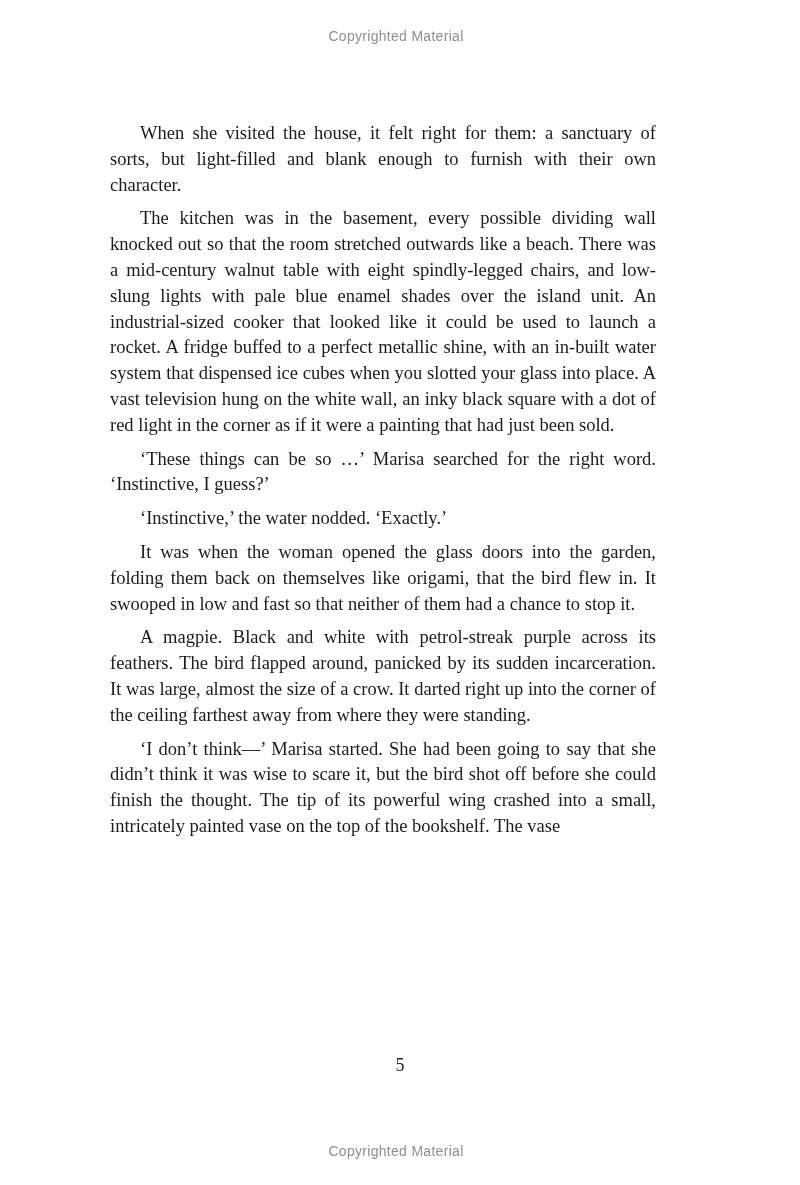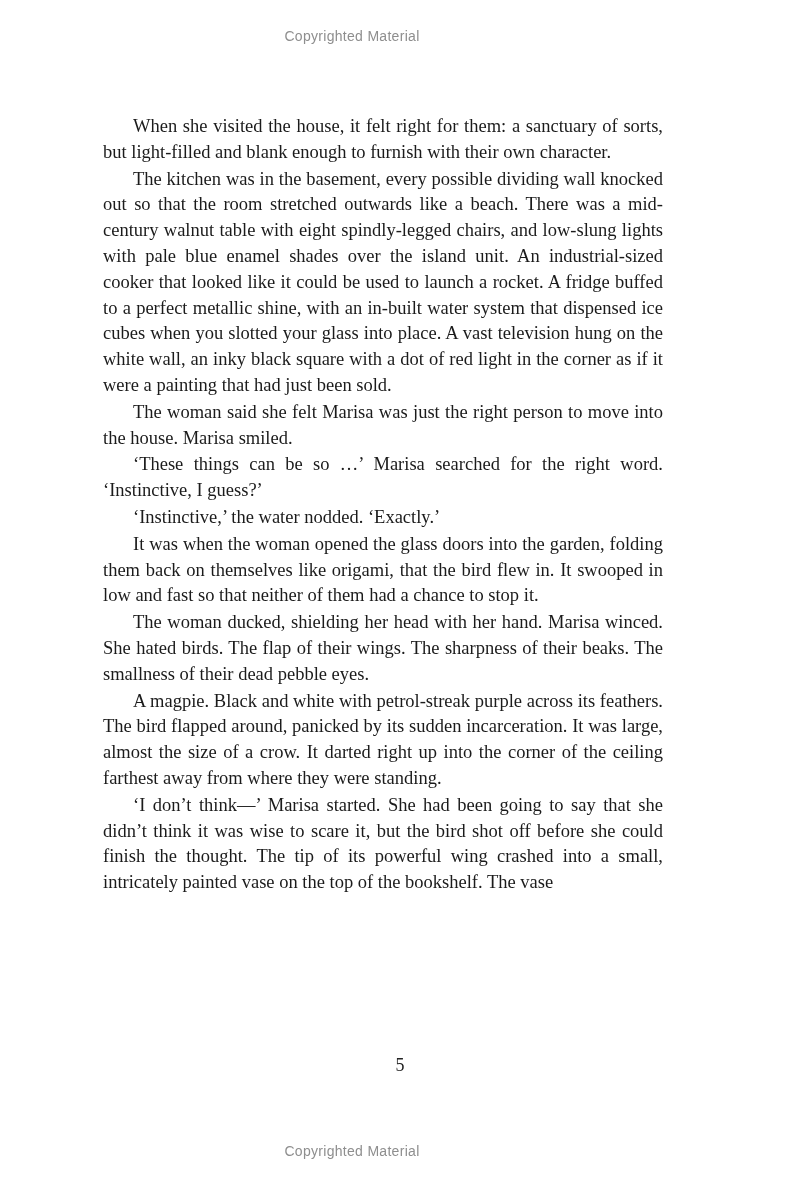--- a/index.html
+++ b/index.html
@@ -17,32 +17,33 @@
   }
   .copyright {
     position: absolute;
     left: 0;
     width: 704px;
     text-align: center;
     font-family: "Liberation Sans", sans-serif;
     font-size: 14px;
     letter-spacing: 0.3px;
     color: #8e8e8e;
+    padding-left: 44px;
   }
   .copyright.header { top: 28px; }
   .copyright.footer { top: 1143px; }
   .body-text {
     position: absolute;
     top: 113px;
     left: 102px;
     width: 562px;
     color: #1b1b1b;
   }
   .body-text p {
-    margin: 1px;
+    margin: 8px;
     font-family: "Liberation Serif", serif;
     font-size: 18.5px;
     line-height: 25.8px;
     text-align: justify;
     text-indent: 30px;
     color: #1b1b1b;
   }
   .page-number {
     position: absolute;
     top: 1055px;
@@ -56,25 +57,23 @@
 </style>
 </head>
 <body>
 
 <div class="page">
   <div class="copyright header">Copyrighted Material</div>
 
   <div class="body-text">
       <p>When she visited the house, it felt right for them: a sanctuary of sorts, but light-filled and blank enough to furnish with their own character.</p>
       <p>The kitchen was in the basement, every possible dividing wall knocked out so that the room stretched outwards like a beach. There was a mid-century walnut table with eight spindly-legged chairs, and low-slung lights with pale blue enamel shades over the island unit. An industrial-sized cooker that looked like it could be used to launch a rocket. A fridge buffed to a perfect metallic shine, with an in-built water system that dispensed ice cubes when you slotted your glass into place. A vast television hung on the white wall, an inky black square with a dot of red light in the corner as if it were a painting that had just been sold.</p>
-      <p>The woman said she felt Marisa was just the right person to move into the house. Marisa smiled.</p>
       <p>‘These things can be so …’ Marisa searched for the right word. ‘Instinctive, I guess?’</p>
       <p>‘Instinctive,’ the water nodded. ‘Exactly.’</p>
       <p>It was when the woman opened the glass doors into the garden, folding them back on themselves like origami, that the bird flew in. It swooped in low and fast so that neither of them had a chance to stop it.</p>
-      <p>The woman ducked, shielding her head with her hand. Marisa winced. She hated birds. The flap of their wings. The sharpness of their beaks. The smallness of their dead pebble eyes.</p>
       <p>A magpie. Black and white with petrol-streak purple across its feathers. The bird flapped around, panicked by its sudden incarceration. It was large, almost the size of a crow. It darted right up into the corner of the ceiling farthest away from where they were standing.</p>
       <p>‘I don’t think—’ Marisa started. She had been going to say that she didn’t think it was wise to scare it, but the bird shot off before she could finish the thought. The tip of its powerful wing crashed into a small, intricately painted vase on the top of the bookshelf. The vase</p>
     </div>
 
   <div class="page-number">5</div>
 
   <div class="copyright footer">Copyrighted Material</div>
 </div>
 
 </body></html>

